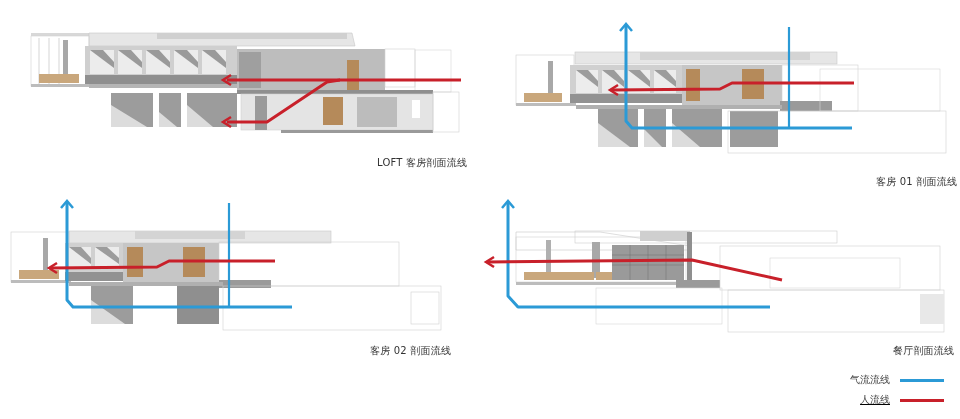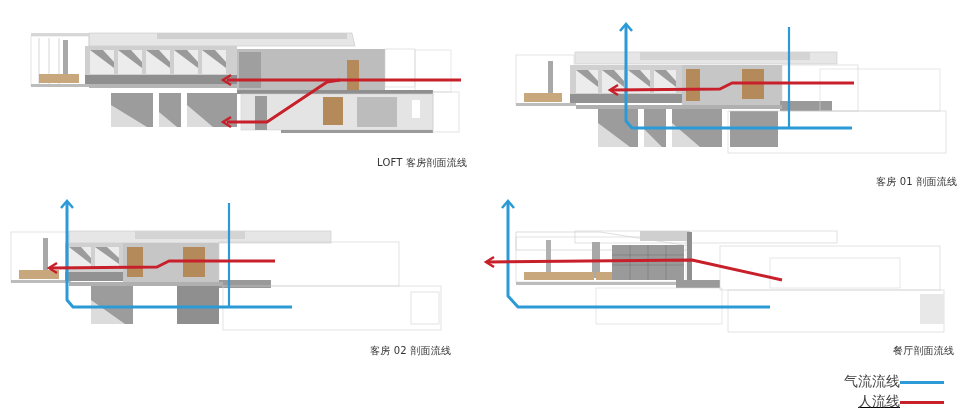--- a/index.html
+++ b/index.html
@@ -2,21 +2,21 @@
 <html><head>
 <meta charset="utf-8">
 <style>
   html, body { margin: 0; padding: 0; background: #ffffff; }
   body { width: 960px; height: 419px; position: relative; overflow: hidden; font-family: "DejaVu Sans", sans-serif; }
   .panel { position: absolute; }
   .panel svg { position: absolute; left: 0; top: 0; overflow: visible; }
   .caption { position: absolute; font-size: 10px; color: #333; white-space: nowrap; letter-spacing: 0.2px; }
   .legend { position: absolute; right: 16px; bottom: 8px; width: 180px; height: 40px; }
   .legend-row { position: absolute; right: 0; display: flex; align-items: center; }
-  .legend-label { font-size: 14px; color: #444; }
+  .legend-label { font-size: 10px; color: #444; margin-right: 10px; }
   .legend-swatch { width: 44px; height: 3px; }
 </style>
 </head>
 <body>
 
 <div class="panel" style="left:0;top:0;width:480px;height:180px;margin-left:27px;">
   <svg width="480" height="180">
 
     <rect x="4" y="33" width="58" height="3" fill="#d8d8d8"></rect>
     <polygon points="62,33 325,33 328,46 62,46" fill="#e6e6e6" stroke="#c8c8c8" stroke-width="0.6"></polygon>

